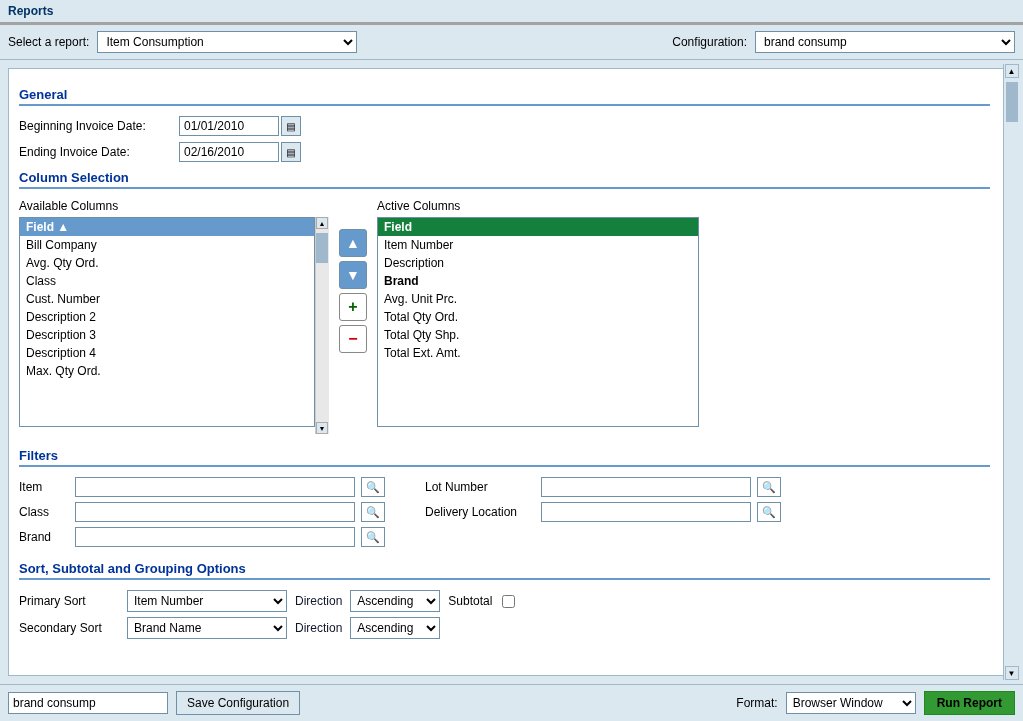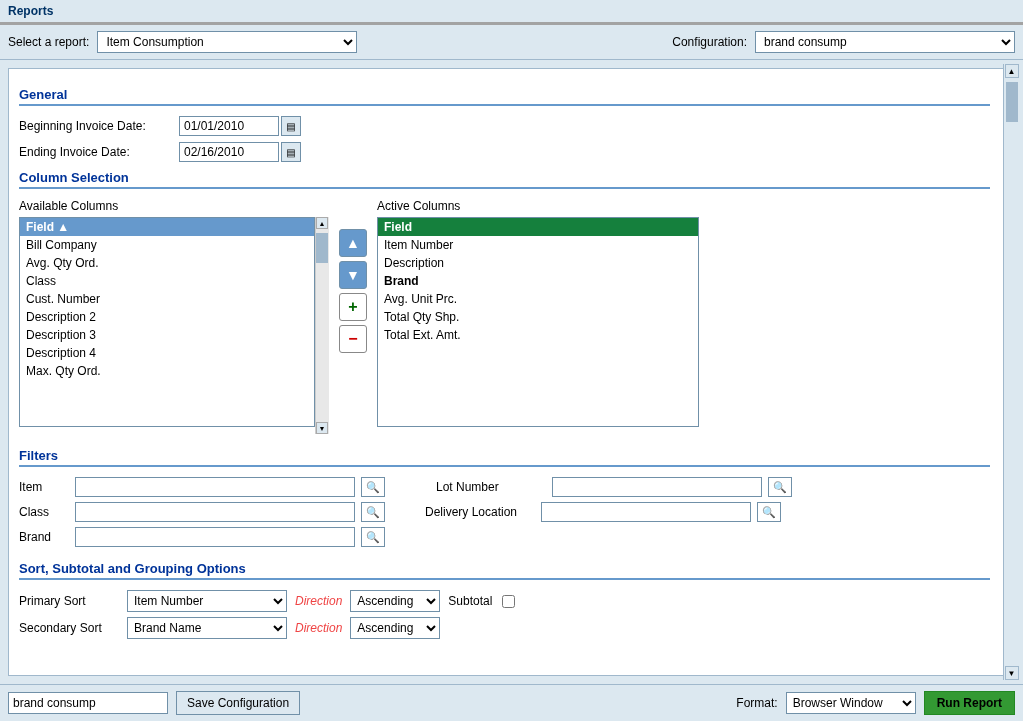--- a/index.html
+++ b/index.html
@@ -261,22 +261,21 @@
       border: 1px solid #7090a8;
       background: white;
       height: 22px;
       padding: 1px 2px;
       font-size: 12px;
       width: 90px;
     }
 
     .direction-label {
       font-size: 12px;
-      color: #ef4444;
-      font-style: italic;
+      color: #0f172a;
     }
 
     .subtotal-label {
       font-size: 12px;
       color: #000;
     }
 
     .subtotal-check {
       margin-left: 2px;
     }
@@ -508,20 +507,21 @@
         </div>
 
         <div class="col-panel">
           <span class="col-panel-label">Active Columns</span>
           <div class="active-col-list" style="width:322px;">
             <div class="active-col-item header">Field</div>
             <div class="active-col-item">Item Number</div>
             <div class="active-col-item">Description</div>
             <div class="active-col-item" style="font-weight:bold;">Brand</div>
             <div class="active-col-item">Avg. Unit Prc.</div>
+            <div class="active-col-item">Total Qty Ord.</div>
             <div class="active-col-item">Total Qty Shp.</div>
             <div class="active-col-item">Total Ext. Amt.</div>
           </div>
         </div>
 
       </div>
 
       <div class="filters-section">
         <div class="section-title">Filters</div>
 
@@ -545,21 +545,21 @@
             <div style="display:flex; align-items:center; gap:6px;">
               <span class="filter-label" style="width:50px;">Brand</span>
               <input type="text" class="filter-input" style="width: 280px;">
               <button class="filter-search-btn">
                 <span>🔍</span>
               </button>
             </div>
           </div>
 
           <div style="display:flex; flex-direction:column; gap:5px;">
-            <div style="display:flex; align-items:center; gap:6px;margin-left:11px;">
+            <div style="display:flex; align-items:center; gap:6px;">
               <span class="filter-label" style="width:110px;">Lot Number</span>
               <input type="text" class="filter-input" style="width: 210px;">
               <button class="filter-search-btn">
                 <span>🔍</span>
               </button>
             </div>
             <div style="display:flex; align-items:center; gap:6px;">
               <span class="filter-label" style="width:110px;">Delivery Location</span>
               <input type="text" class="filter-input" style="width: 210px;">
               <button class="filter-search-btn">

